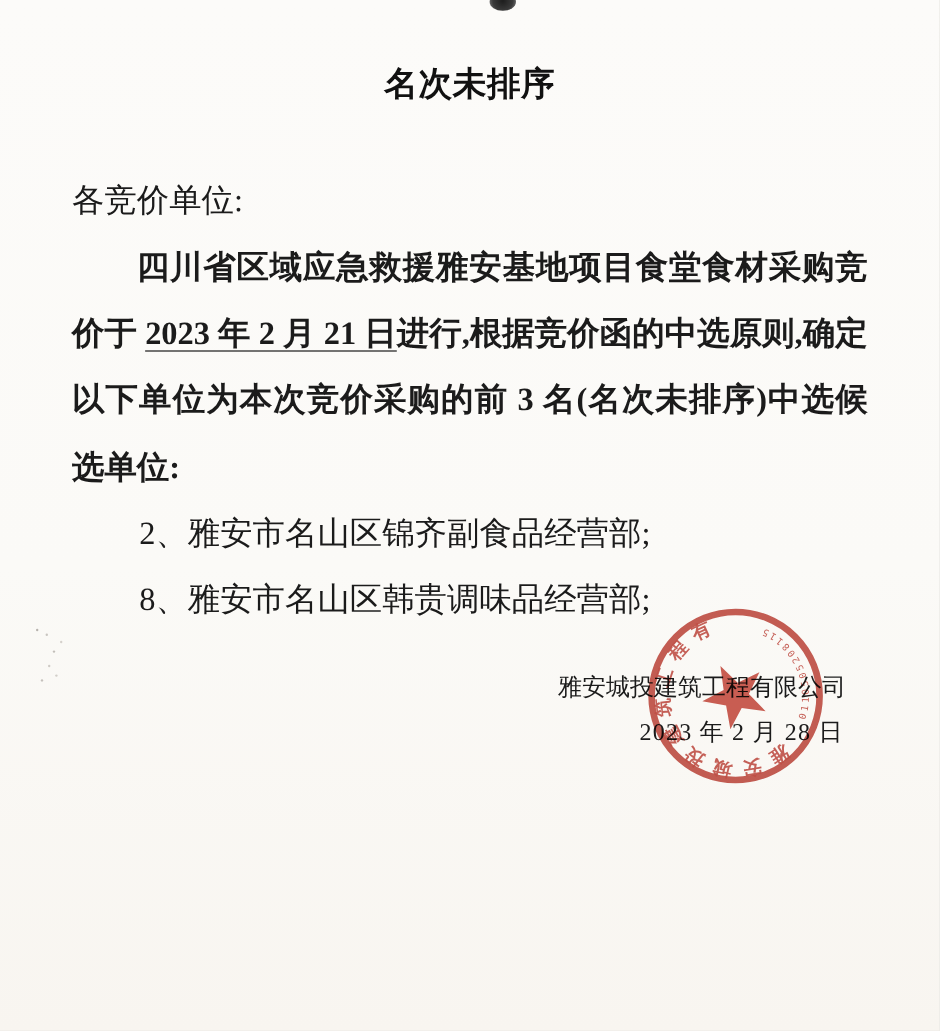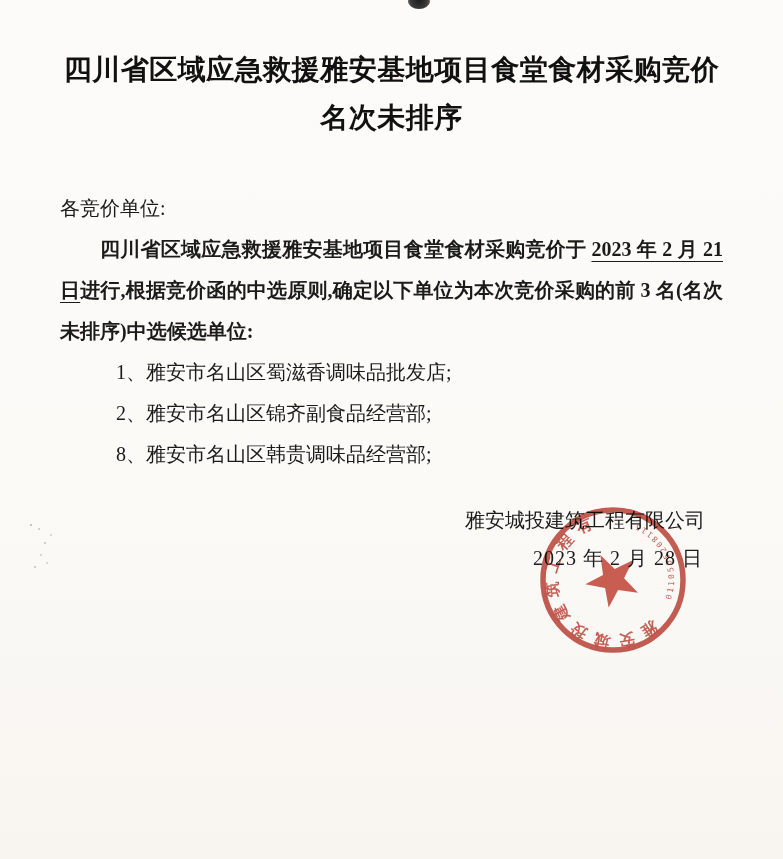--- a/index.html
+++ b/index.html
@@ -45,21 +45,21 @@
     text-align: center;
     font-family: "Liberation Sans", sans-serif;
     font-weight: 700;
     font-size: 28px;
     line-height: 1.72;
     color: #111;
     letter-spacing: 0.5px;
   }
   .doc-body {
     margin: 46px 60px 0;
-    font-size: 20px;
+    font-size: 27px;
     line-height: 2.05;
     text-align: justify;
   }
   .salutation { text-indent: 0; }
   .para { text-indent: 2em; font-weight: bold; }
   .winner-line { padding-left: 56px; }
   .u {
     text-decoration: underline;
     text-underline-offset: 5px;
     text-decoration-thickness: 1px;
@@ -85,30 +85,28 @@
 </style>
 </head>
 <body>
 
 <div class="page">
 
   <div class="punch-dot"></div>
   <div class="speckles"></div>
 
   <div class="doc-title">
-    <div>四川省区域应急救援雅安基地项目食堂食材采购竞价</div>
     <div>名次未排序</div>
   </div>
 
   <div class="doc-body">
     <div class="salutation">各竞价单位:</div>
 
     <div class="para"><span>四川省区域应急救援雅安基地项目食堂食材采购竞价于 </span><span class="u">2023 年 2 月 21 日</span><span>进行,根据竞价函的中选原则,确定以下单位为本次竞价采购的前 3 名(名次未排序)中选候选单位:</span></div>
 
-    <div class="winner-line">1、雅安市名山区蜀滋香调味品批发店;</div>
     <div class="winner-line">2、雅安市名山区锦齐副食品经营部;</div>
     <div class="winner-line">8、雅安市名山区韩贵调味品经营部;</div>
 
   </div>
 
   <div class="signature">
     <div class="sig-company">雅安城投建筑工程有限公司</div>
     <div class="sig-date">2023 年 2 月 28 日</div>
   </div>
 

